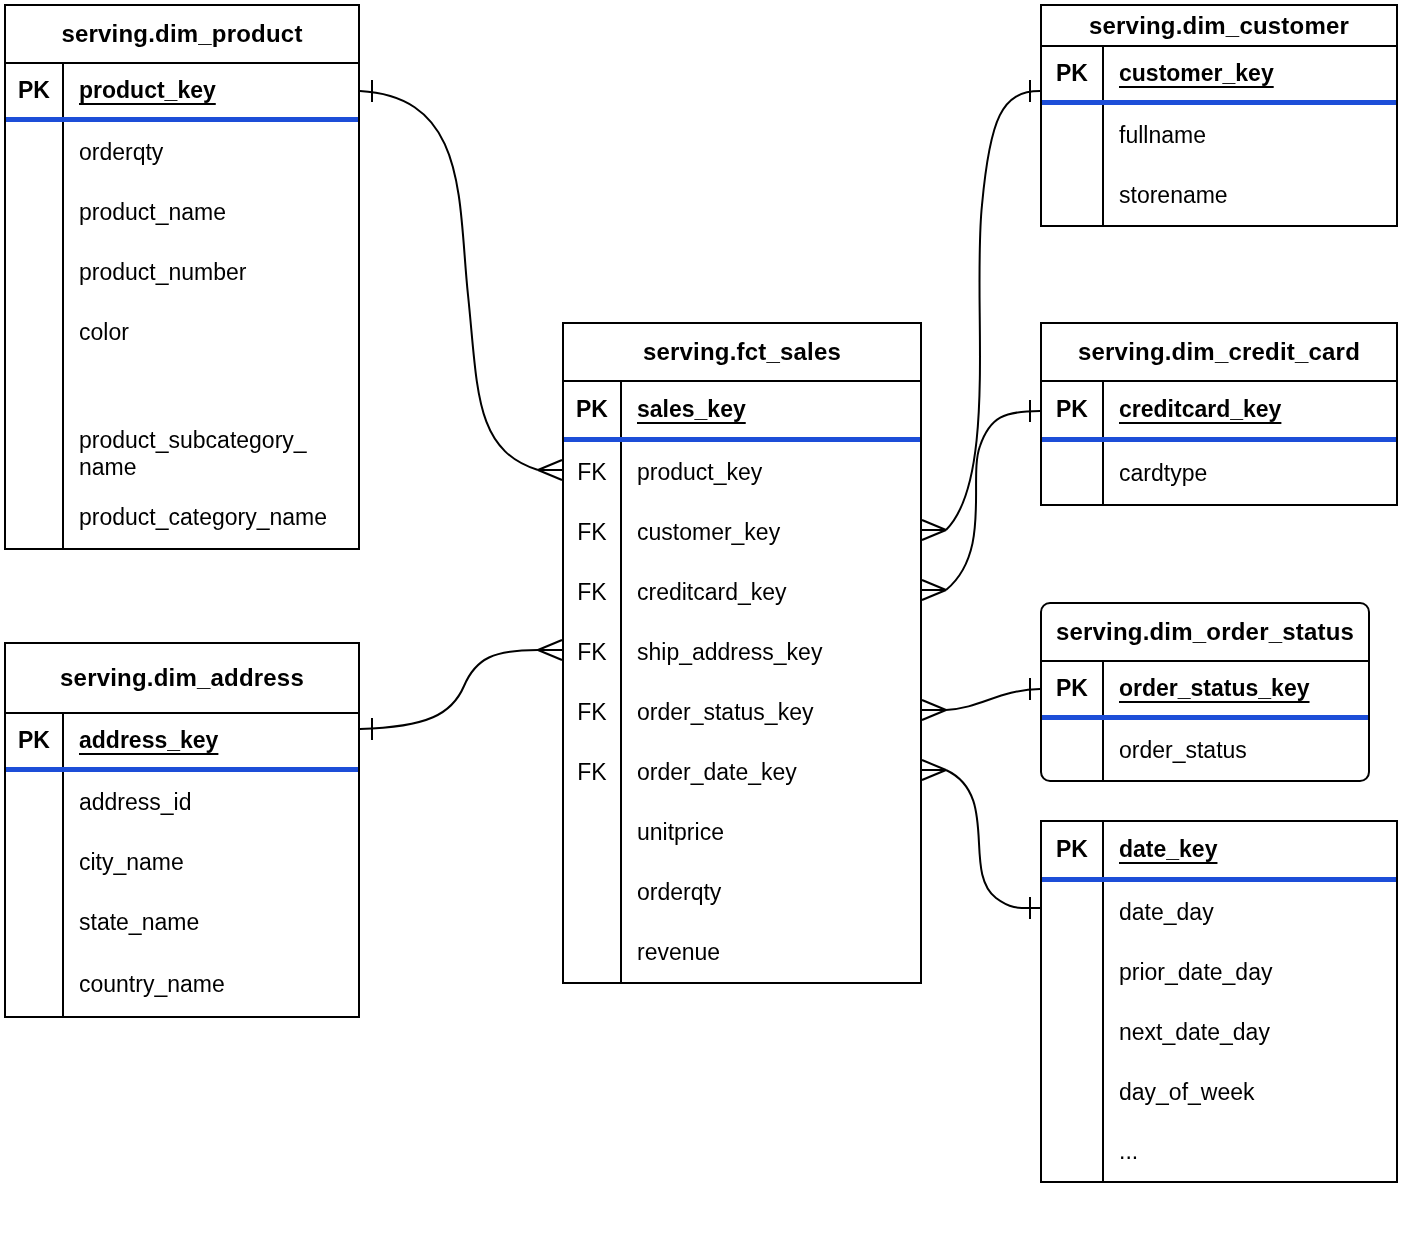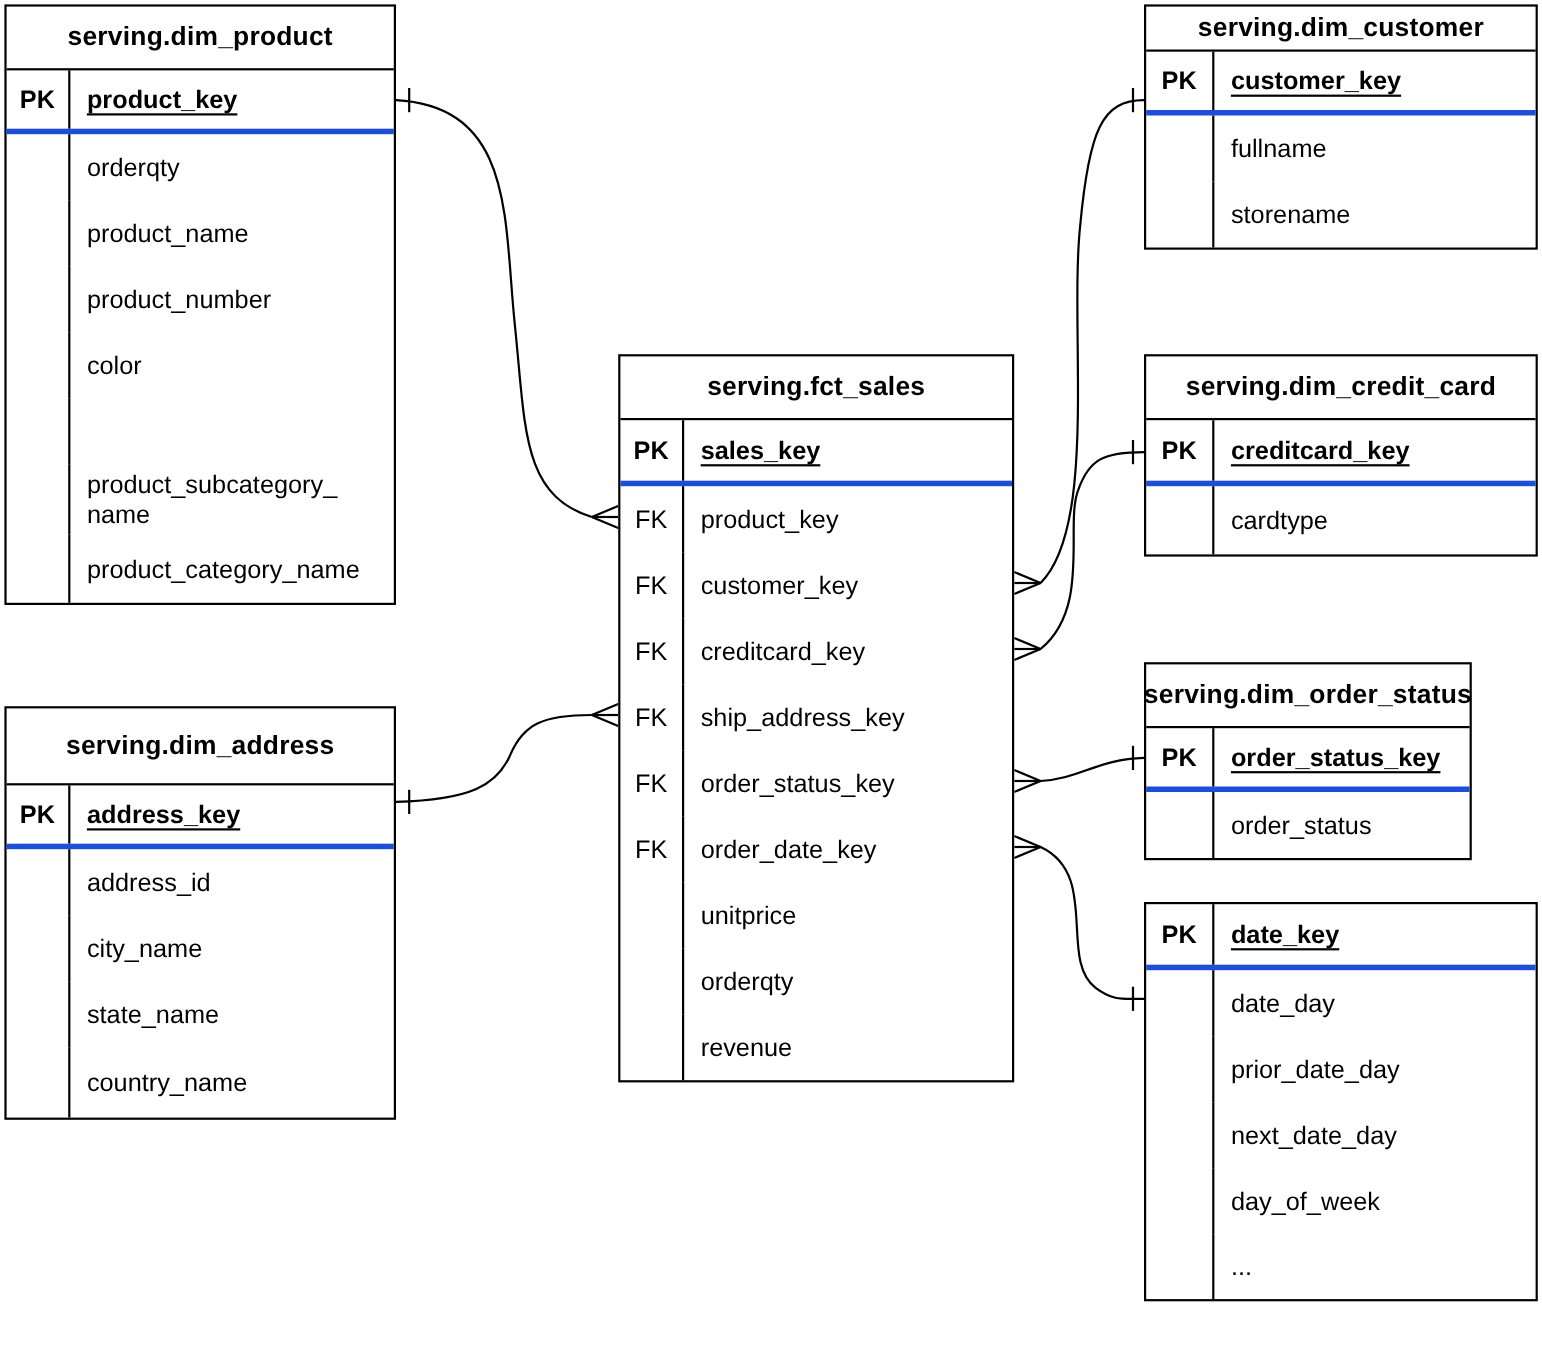--- a/index.html
+++ b/index.html
@@ -220,21 +220,21 @@
       <div class="t-header" style="height:58px">serving.dim_credit_card</div>
       <div class="t-row t-pkrow" style="height:60px">
         <div class="t-key" style="width:62px">PK</div>
         <div class="t-name t-pkname">creditcard_​key</div>
       </div>
       <div class="t-row" style="height:62px">
         <div class="t-key" style="width:62px"></div>
         <div class="t-name">cardtype</div>
       </div>
     </div>
-    <div class="table" style="left: 1040px; top: 602px; width: 298px;">
+    <div class="table" style="left: 1040px; top: 602px; width: 330px; border-radius: 10px;">
       <div class="t-header" style="height:58px">serving.dim_order_status</div>
       <div class="t-row t-pkrow" style="height:58px">
         <div class="t-key" style="width:62px">PK</div>
         <div class="t-name t-pkname">order_​status_​key</div>
       </div>
       <div class="t-row" style="height:60px">
         <div class="t-key" style="width:62px"></div>
         <div class="t-name">order_​status</div>
       </div>
     </div>

